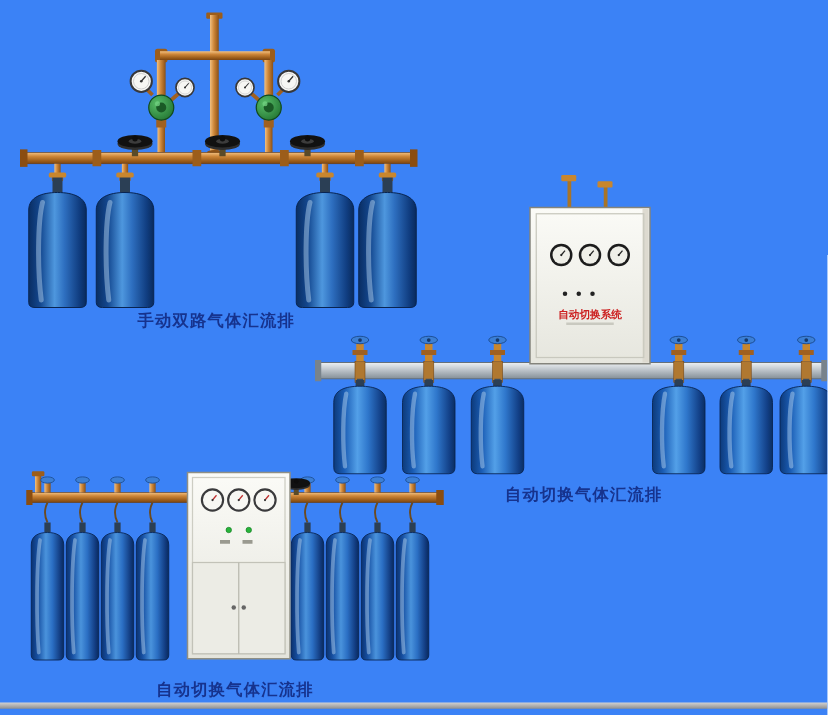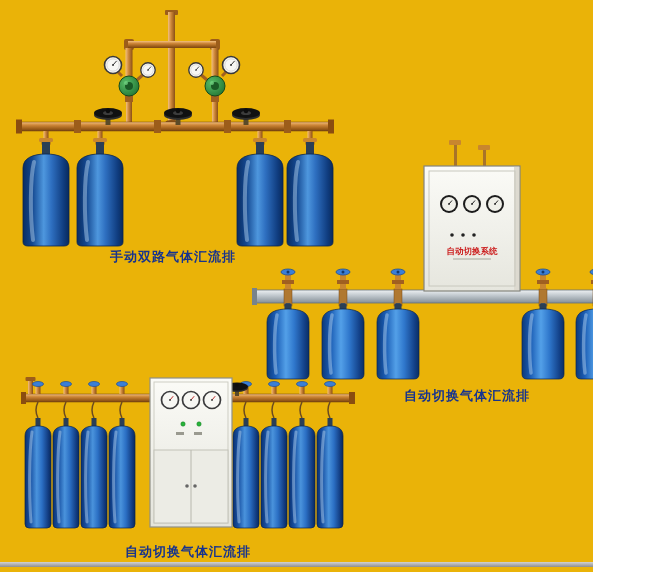--- a/index.html
+++ b/index.html
@@ -1,17 +1,17 @@
 <!DOCTYPE html>
 <html><head>
 <meta charset="utf-8">
 <style>
   html,body { margin:0; padding:0; background:#ffffff; }
   .page {
-    position:relative; width:593px; height:572px; background:#eab308;
+    position:relative; width:662px; height:572px; background:#3b82f6;
     overflow:hidden; font-family:Liberation Mono, monospace;
   }
   .art { position:absolute; }
   #art1 { left:8px;   top:8px;   }
   #art2 { left:252px; top:140px; }
   #art3 { left:18px;  top:372px; }
   .caption {
     position:absolute; color:#16338e; font-weight:bold; font-size:13px;
     letter-spacing:1px; white-space:nowrap;
   }

